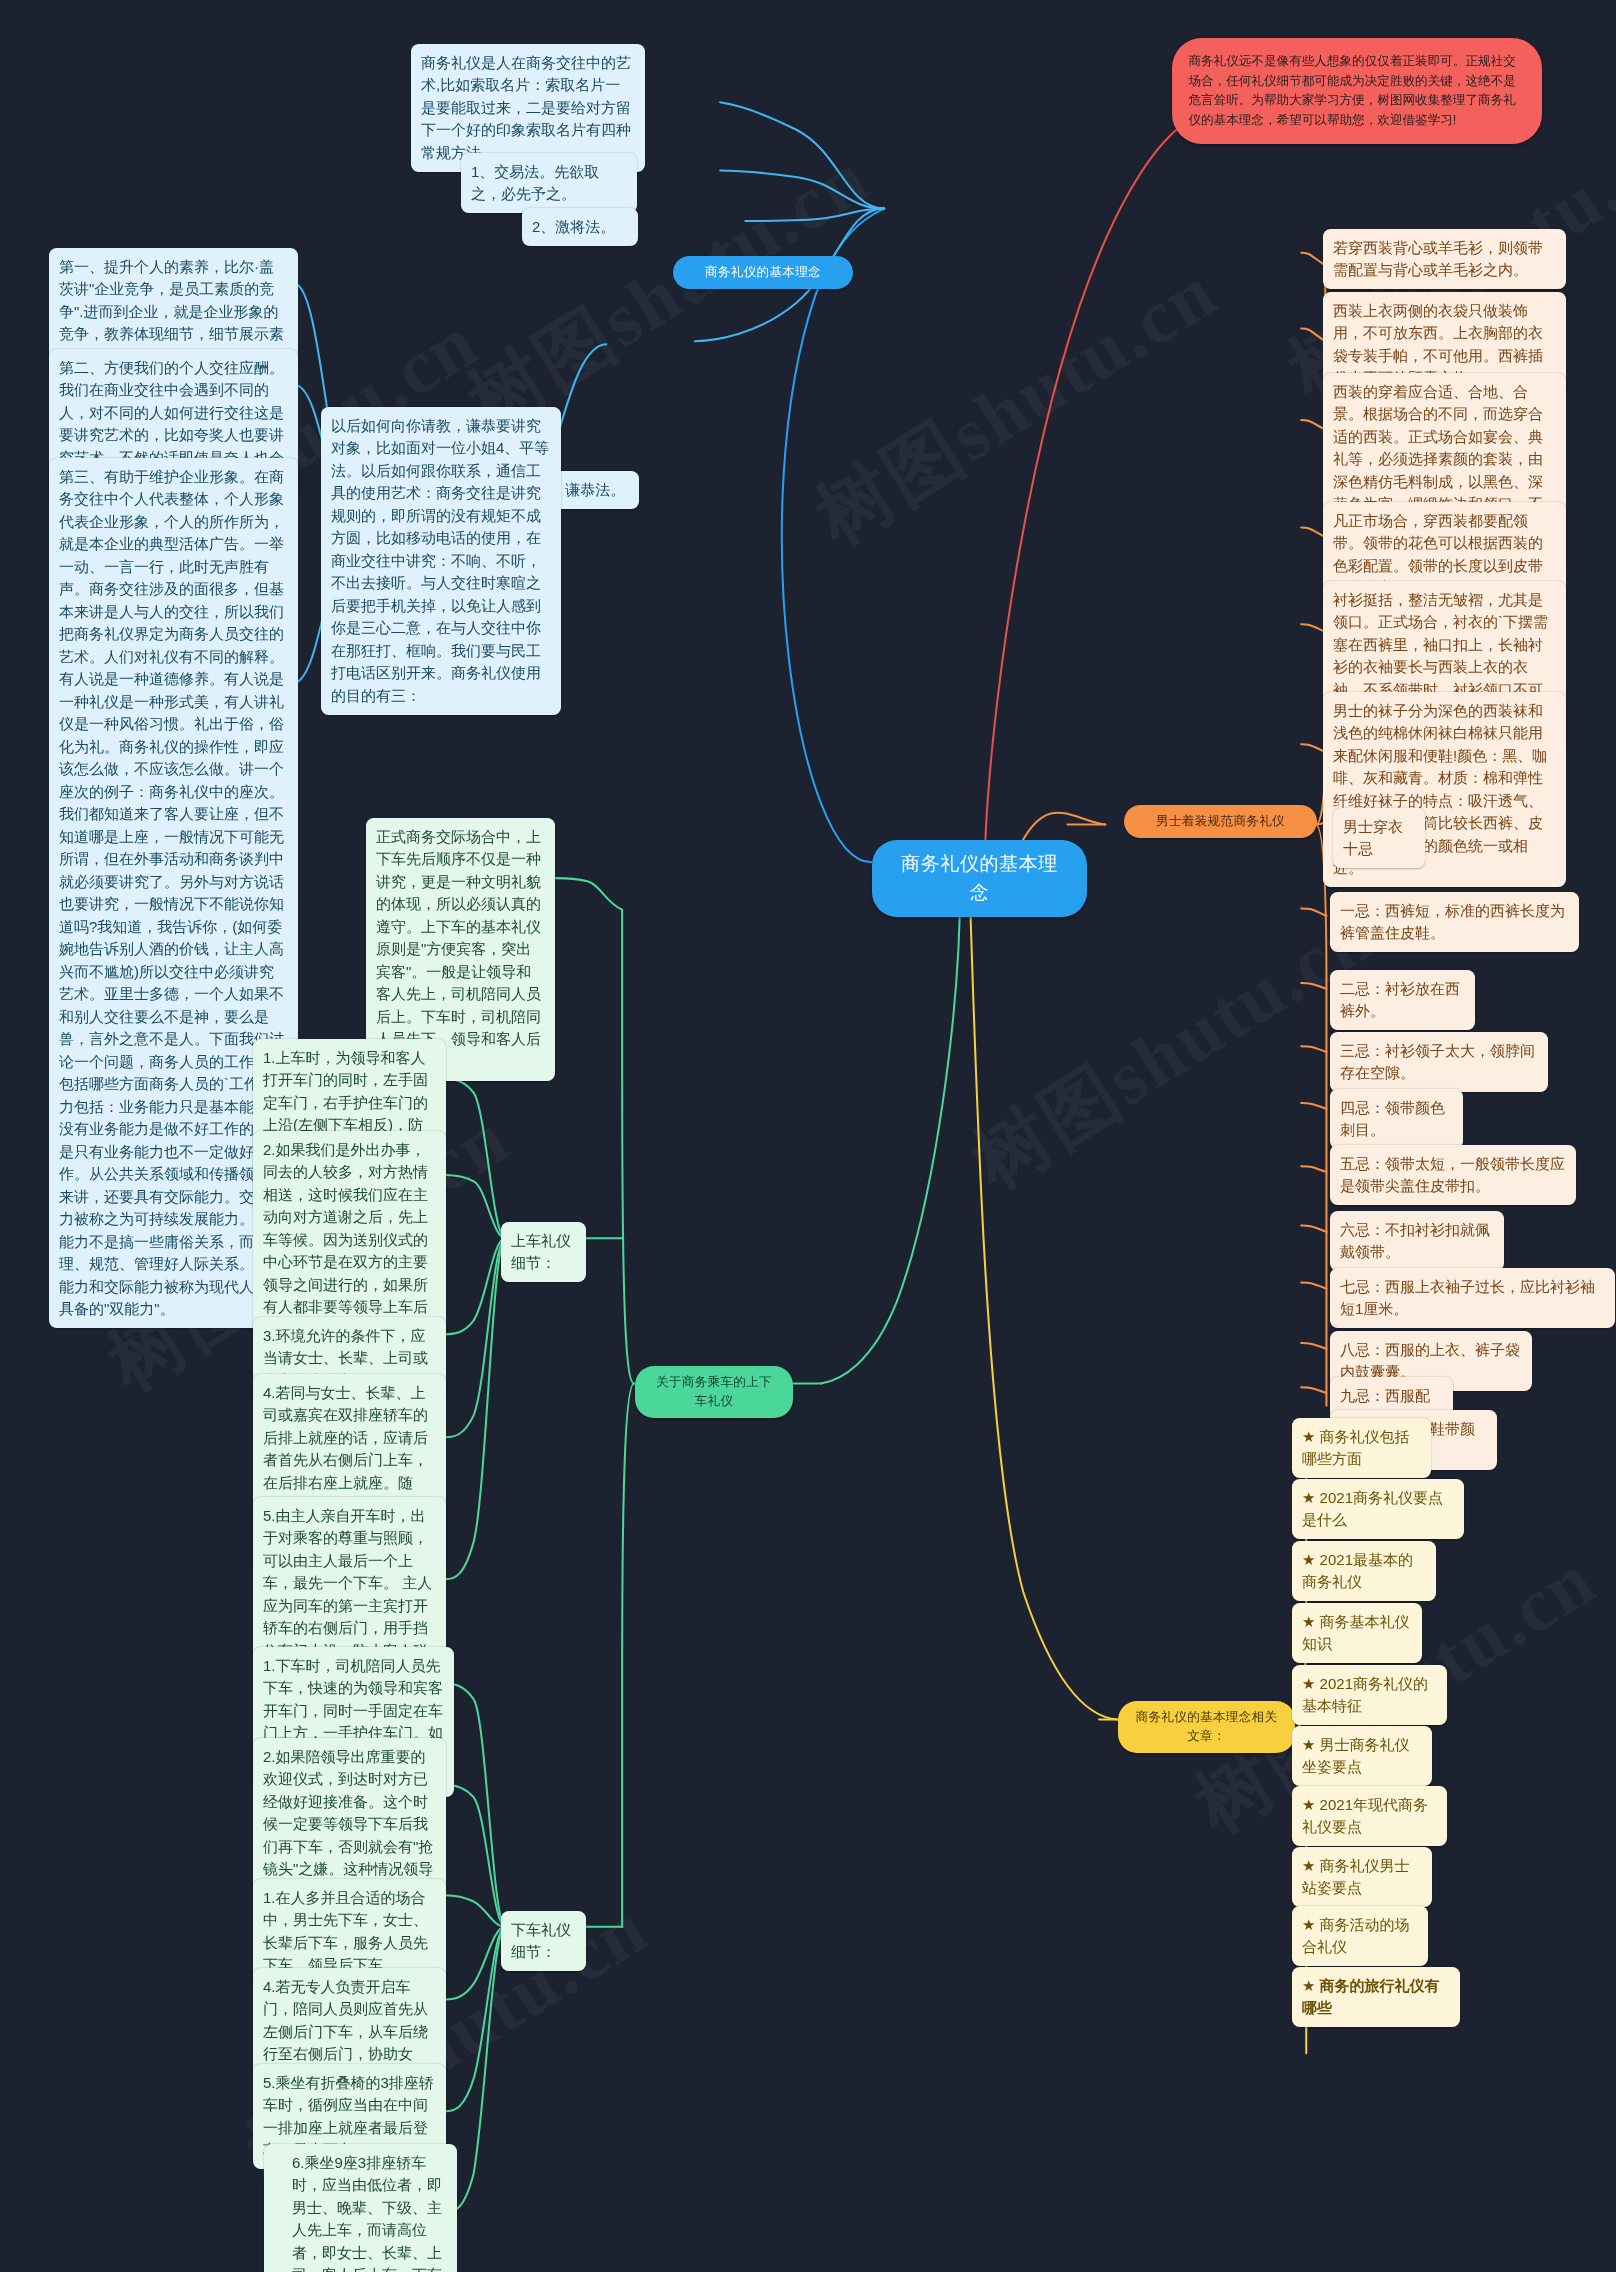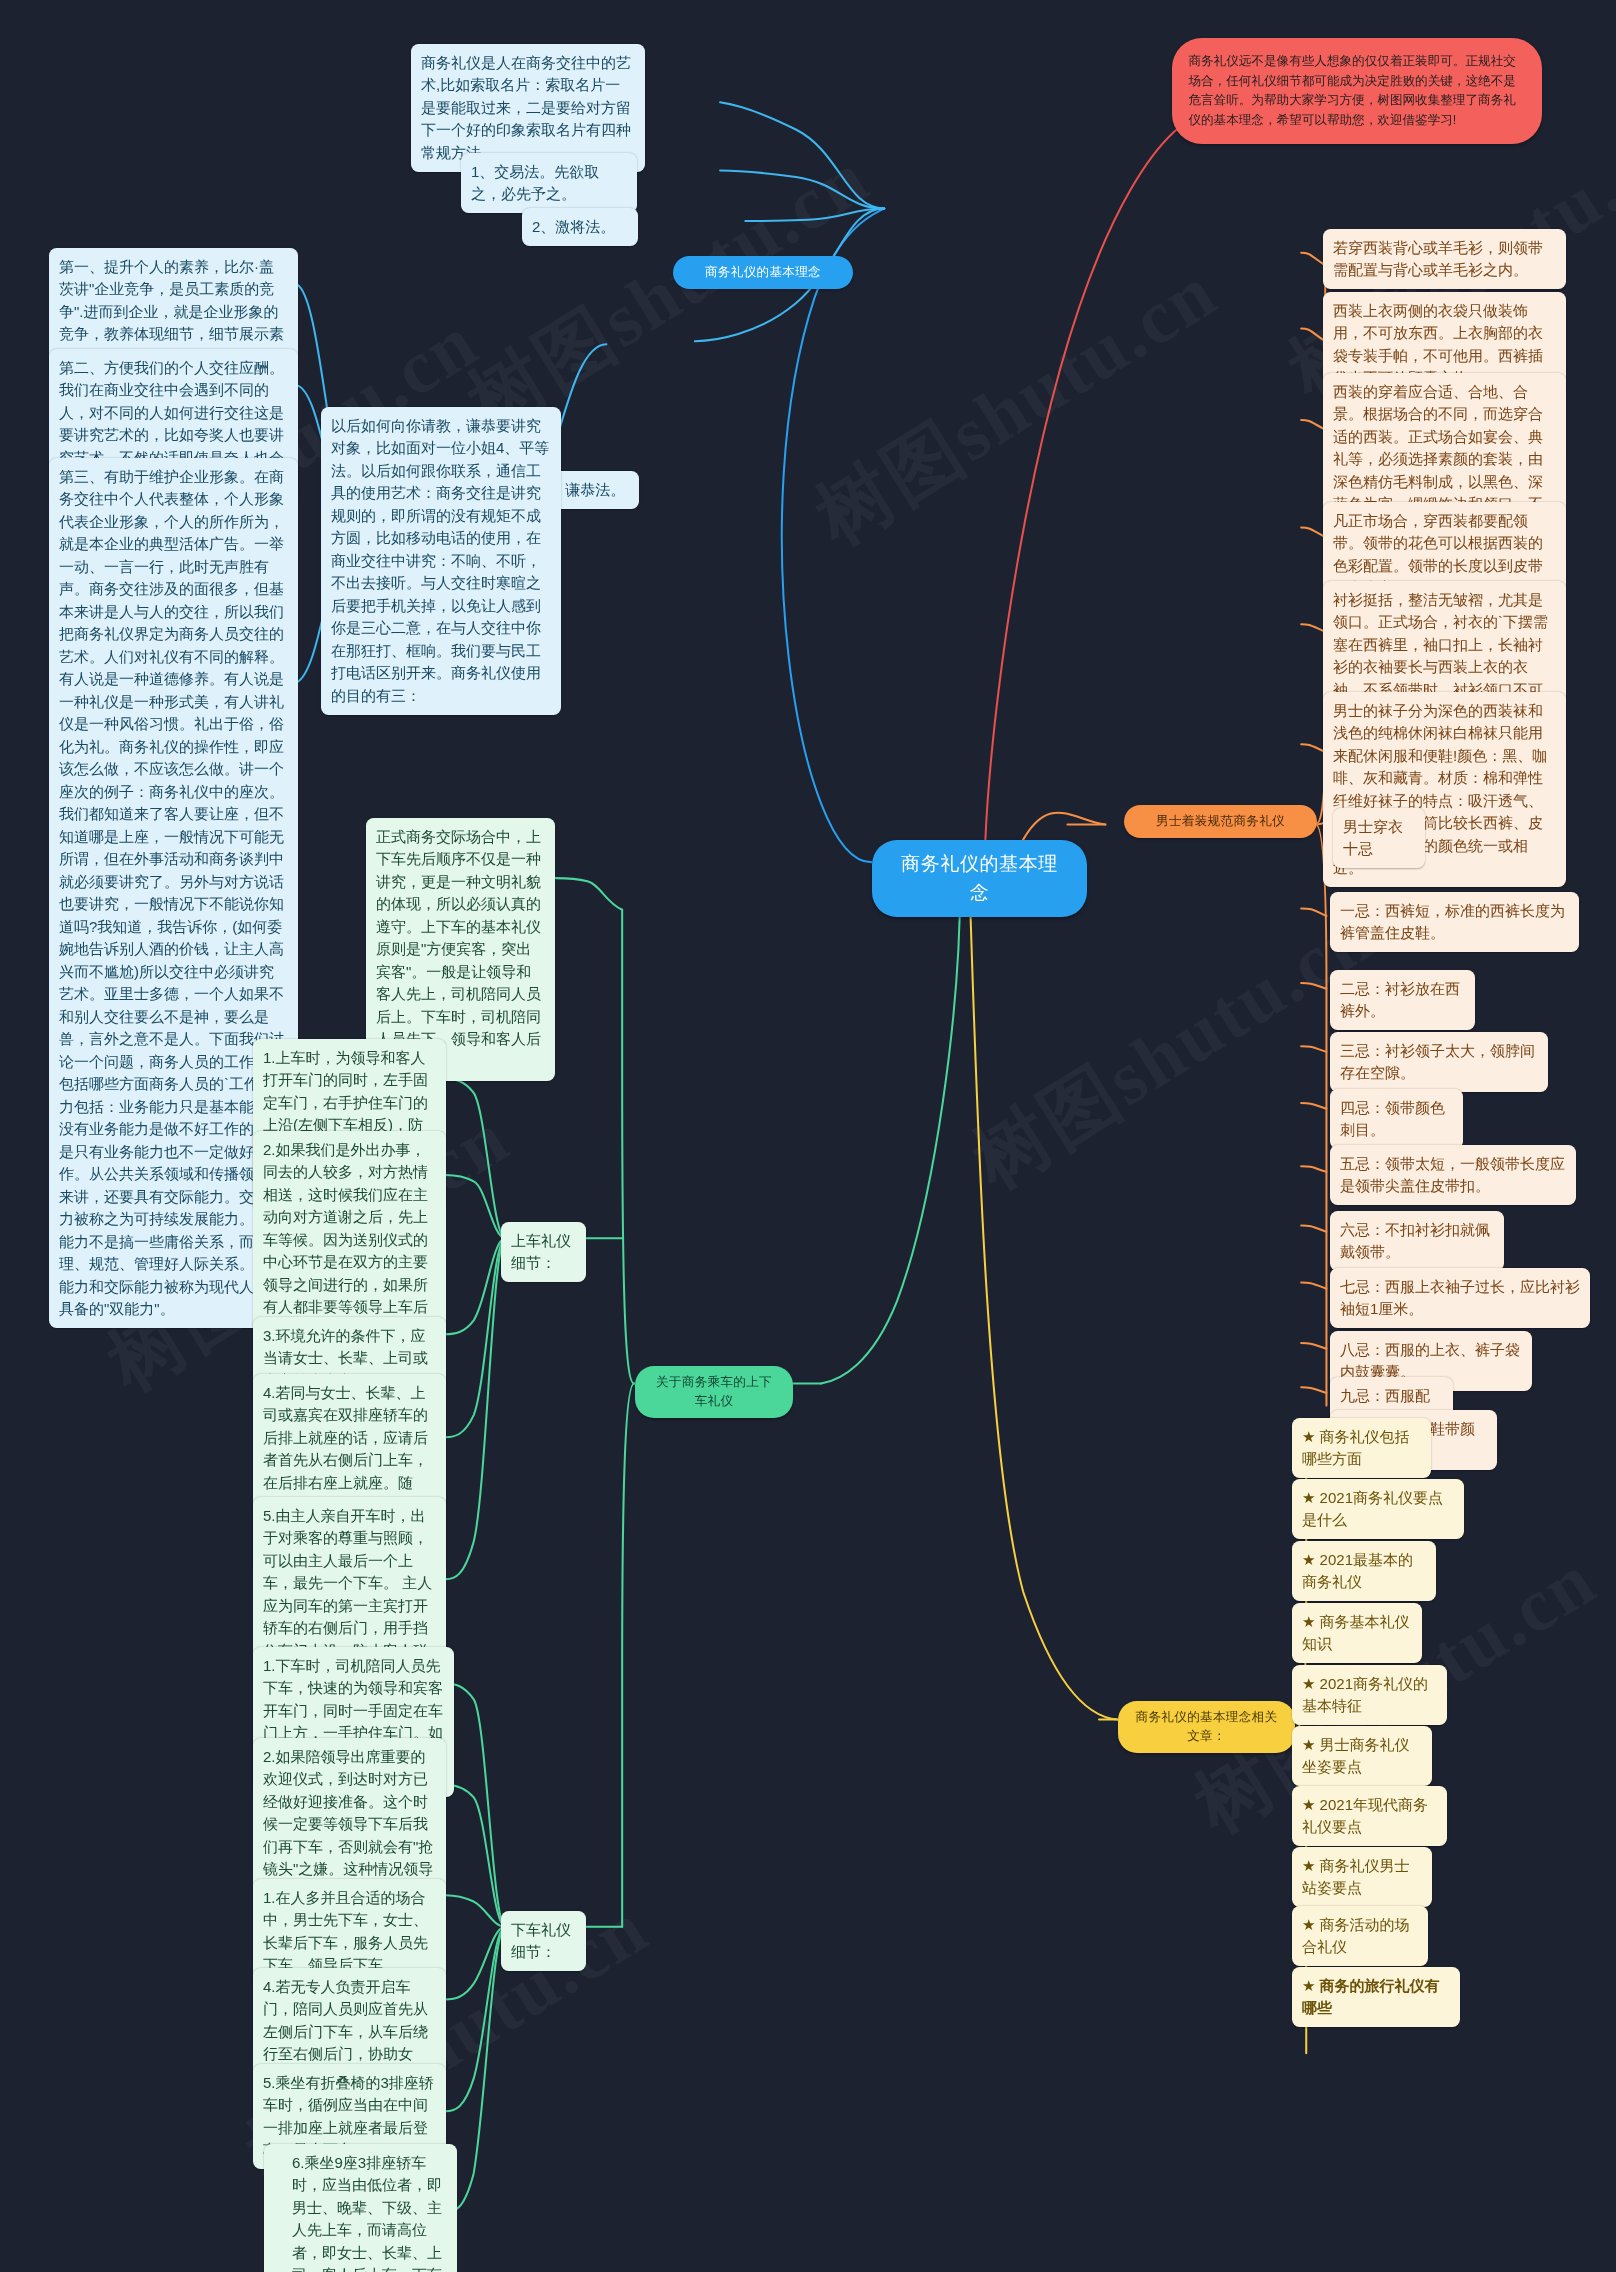--- a/index.html
+++ b/index.html
@@ -224,21 +224,21 @@
   <div class="node leaf orange" style="left:1323px; top:692px; width:243px;">男士的袜子分为深色的西装袜和浅色的纯棉休闲袜白棉袜只能用来配休闲服和便鞋!颜色：黑、咖啡、灰和藏青。材质：棉和弹性纤维好袜子的特点：吸汗透气、松紧适度、袜筒比较长西裤、皮鞋和袜子三者的颜色统一或相近。</div>
 
   <div class="node leaf orange" style="left:1333px; top:808px; width:92px;">男士穿衣十忌</div>
 
   <div class="node leaf orange" style="left:1330px; top:892px; width:249px;">一忌：西裤短，标准的西裤长度为裤管盖住皮鞋。</div>
   <div class="node leaf orange" style="left:1330px; top:970px; width:145px;">二忌：衬衫放在西裤外。</div>
   <div class="node leaf orange" style="left:1330px; top:1032px; width:218px;">三忌：衬衫领子太大，领脖间存在空隙。</div>
   <div class="node leaf orange" style="left:1330px; top:1089px; width:133px;">四忌：领带颜色刺目。</div>
   <div class="node leaf orange" style="left:1330px; top:1145px; width:246px;">五忌：领带太短，一般领带长度应是领带尖盖住皮带扣。</div>
   <div class="node leaf orange" style="left:1330px; top:1211px; width:174px;">六忌：不扣衬衫扣就佩戴领带。</div>
-  <div class="node leaf orange" style="left:1330px; top:1268px; width:260px;">七忌：西服上衣袖子过长，应比衬衫袖短1厘米。</div>
+  <div class="node leaf orange" style="left:1330px; top:1268px; width:285px;">七忌：西服上衣袖子过长，应比衬衫袖短1厘米。</div>
   <div class="node leaf orange" style="left:1330px; top:1331px; width:202px;">八忌：西服的上衣、裤子袋内鼓囊囊。</div>
   <div class="node leaf orange" style="left:1330px; top:1377px; width:123px;">九忌：西服配运动鞋。</div>
   <div class="node leaf orange" style="left:1330px; top:1410px; width:167px;">十忌：皮鞋和鞋带颜色不协调。</div>
 
   <div class="node head green" style="left:635px; top:1366px; width:158px;">关于商务乘车的上下车礼仪</div>
 
   <div class="node leaf green" style="left:366px; top:818px; width:189px;">正式商务交际场合中，上下车先后顺序不仅是一种讲究，更是一种文明礼貌的体现，所以必须认真的遵守。上下车的基本礼仪原则是"方便宾客，突出宾客"。一般是让领导和客人先上，司机陪同人员后上。下车时，司机陪同人员先下，领导和客人后下。</div>
 
   <div class="node leaf green" style="left:501px; top:1222px; width:85px;">上车礼仪细节：</div>
 

